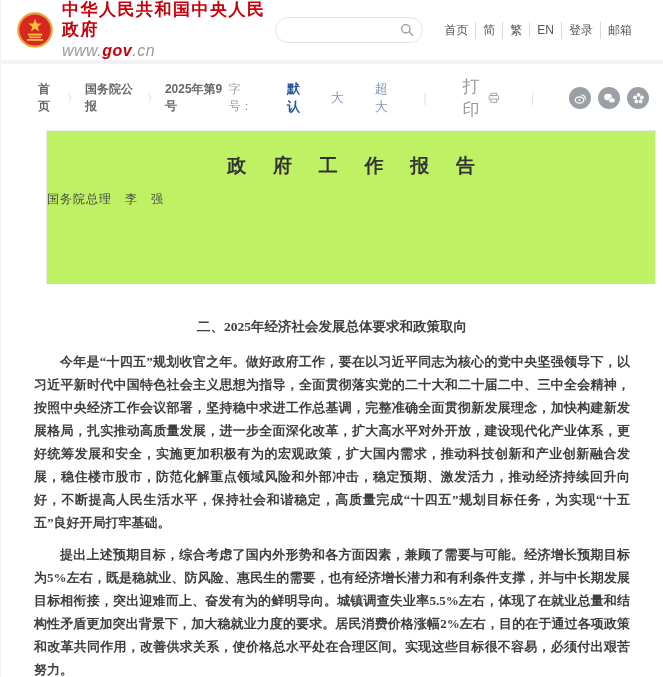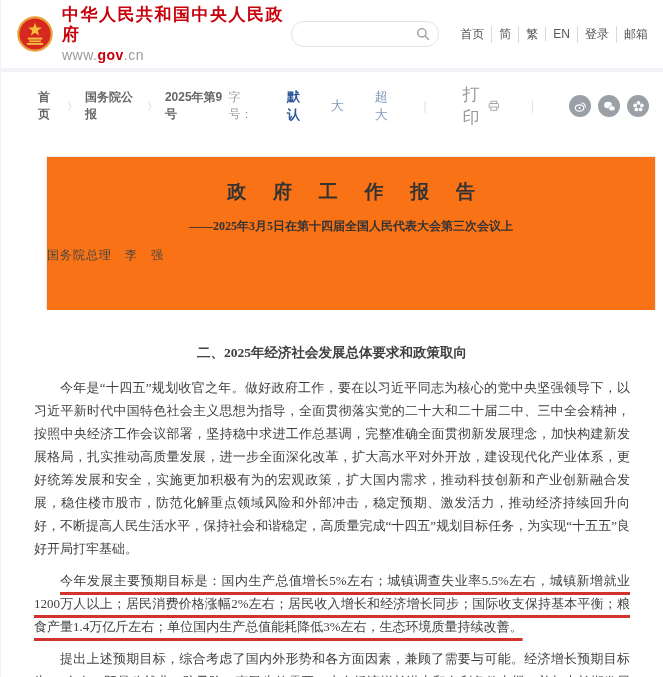--- a/index.html
+++ b/index.html
@@ -4,25 +4,25 @@
 <style>
   * { margin:0; padding:0; box-sizing:border-box; }
   html,body { background:#fff; }
   body {
     width:663px; min-height:677px; margin:0 auto; position:relative;
     font-family:"Liberation Sans","DejaVu Sans",sans-serif;
     border-left:1px solid #f0f0f0;
   }
 
   
-  .site-header { display:flex; align-items:center; height:68px; padding:0 8px 0 16px; background:#fff; }
+  .site-header { display:flex; align-items:center; height:60px; padding:0 24px 0 16px; background:#fff; }
   .logo-wrap { display:flex; align-items:center; gap:9px; }
   .emblem { width:36px; height:36px; flex:none; }
   .site-title { color:#c7000b; font-weight:bold; font-size:17px; letter-spacing:1.5px; line-height:1.15; }
-  .site-url { font-size:14px; color:#9a9a9a; margin-top:2px; letter-spacing:.5px; }
+  .site-url { font-size:16px; color:#9a9a9a; margin-top:2px; letter-spacing:.5px;font-style:italic; }
   .site-url .gov { color:#c7000b; font-weight:bold; }
   .search-box {
     margin-left:auto; margin-right:14px; width:148px; height:26px;
     border:1px solid #e3e3e3; border-radius:14px; background:#fff;
     display:flex; align-items:center; padding:0 8px 0 12px;
   }
   .search-box input { flex:1; border:0; outline:0; font-size:11px; min-width:0; background:transparent; }
   .search-icon { width:14px; height:14px; flex:none; }
   .top-nav { display:flex; align-items:center; font-size:12px; color:#555; white-space:nowrap; }
   .top-nav a { color:#555; text-decoration:none; padding:0 7px; }
@@ -41,37 +41,37 @@
   .fs-btn.active { color:#2b579a; font-weight:bold; }
   .tool-sep { color:#e0e0e0; margin:0 6px; }
   .print-btn { display:flex; align-items:center; gap:4px; background:none; border:0; cursor:pointer; color:#999; font-size:17px; font-family:inherit; }
   .share-group { display:flex; align-items:center; gap:7px; margin-left:4px; }
   .share-btn { width:22px; height:22px; border-radius:50%; background:#9ba0a6; border:0; cursor:pointer;
     display:flex; align-items:center; justify-content:center; padding:0; }
   .share-btn svg { width:13px; height:13px; }
 
   
   .doc-card {
-    margin:18px 7px 0 45px; border:1px solid #ebebeb; border-bottom:0;
-    height:154px; overflow:hidden; background:#f97316; padding-top:22px;
+    margin:0 7px 0 45px; border:1px solid #ebebeb; border-bottom:0;
+    height:154px; overflow:hidden; background:#bef264; padding-top:22px;
   }
   .serif { font-family:"Liberation Serif","DejaVu Serif",serif; }
   .doc-title { text-align:center; font-weight:bold; font-size:19px; letter-spacing:11px; color:#333; text-indent:11px; }
   .doc-subtitle { text-align:center; font-weight:bold; font-size:12px; color:#333; margin-top:13px; }
   .doc-author { text-align:left; font-size:12px; color:#444; margin-top:12px; letter-spacing:1px; }
   .doc-salutation { font-weight:bold; font-size:12.5px; color:#333; margin:20px 42px 0; }
 
   .section-gap { height:28px; background:#fff; }
 
   
   .report-body { padding:0 33px 10px; }
   .section-heading { text-align:center; font-weight:bold; font-size:13.5px; color:#404040; margin:6px 0 14px; }
   .report-body p {
     font-size:13px; color:#3f3f3f; line-height:23px; text-indent:2em;
-    text-align:justify; margin-bottom:9px;
+    text-align:justify; margin-bottom:9px;font-weight:bold;
   }
   .red-underline {
     text-decoration:underline;
     text-decoration-color:#d0342c;
     text-decoration-thickness:2.5px;
     text-underline-offset:7px;
   }
 </style>
 </head>
 <body>
@@ -156,26 +156,24 @@
           <circle cx="4.7" cy="10.2" r="2" fill="#fff"></circle>
           <circle cx="3.3" cy="5.9" r="2" fill="#fff"></circle>
         </svg>
       </button>
     </div>
   </div>
 </div>
 
 <section class="doc-card serif">
   <h1 class="doc-title">政 府 工 作 报 告</h1>
-  <div class="doc-subtitle">——2025年3月5日在第十四届全国人民代表大会第三次会议上</div>
   <div class="doc-author">国务院总理　李　强</div>
 
 </section>
 
 <div class="section-gap"></div>
 
 <section class="report-body serif">
   <h2 class="section-heading">二、2025年经济社会发展总体要求和政策取向</h2>
   <p>今年是“十四五”规划收官之年。做好政府工作，要在以习近平同志为核心的党中央坚强领导下，以习近平新时代中国特色社会主义思想为指导，全面贯彻落实党的二十大和二十届二中、三中全会精神，按照中央经济工作会议部署，坚持稳中求进工作总基调，完整准确全面贯彻新发展理念，加快构建新发展格局，扎实推动高质量发展，进一步全面深化改革，扩大高水平对外开放，建设现代化产业体系，更好统筹发展和安全，实施更加积极有为的宏观政策，扩大国内需求，推动科技创新和产业创新融合发展，稳住楼市股市，防范化解重点领域风险和外部冲击，稳定预期、激发活力，推动经济持续回升向好，不断提高人民生活水平，保持社会和谐稳定，高质量完成“十四五”规划目标任务，为实现“十五五”良好开局打牢基础。</p>
-  <p class="red-underline">今年发展主要预期目标是：国内生产总值增长5%左右；城镇调查失业率5.5%左右，城镇新增就业1200万人以上；居民消费价格涨幅2%左右；居民收入增长和经济增长同步；国际收支保持基本平衡；粮食产量1.4万亿斤左右；单位国内生产总值能耗降低3%左右，生态环境质量持续改善。</p>
   <p>提出上述预期目标，综合考虑了国内外形势和各方面因素，兼顾了需要与可能。经济增长预期目标为5%左右，既是稳就业、防风险、惠民生的需要，也有经济增长潜力和有利条件支撑，并与中长期发展目标相衔接，突出迎难而上、奋发有为的鲜明导向。城镇调查失业率5.5%左右，体现了在就业总量和结构性矛盾更加突出背景下，加大稳就业力度的要求。居民消费价格涨幅2%左右，目的在于通过各项政策和改革共同作用，改善供求关系，使价格总水平处在合理区间。实现这些目标很不容易，必须付出艰苦努力。</p>
 
 </section>
 
 </body></html>

